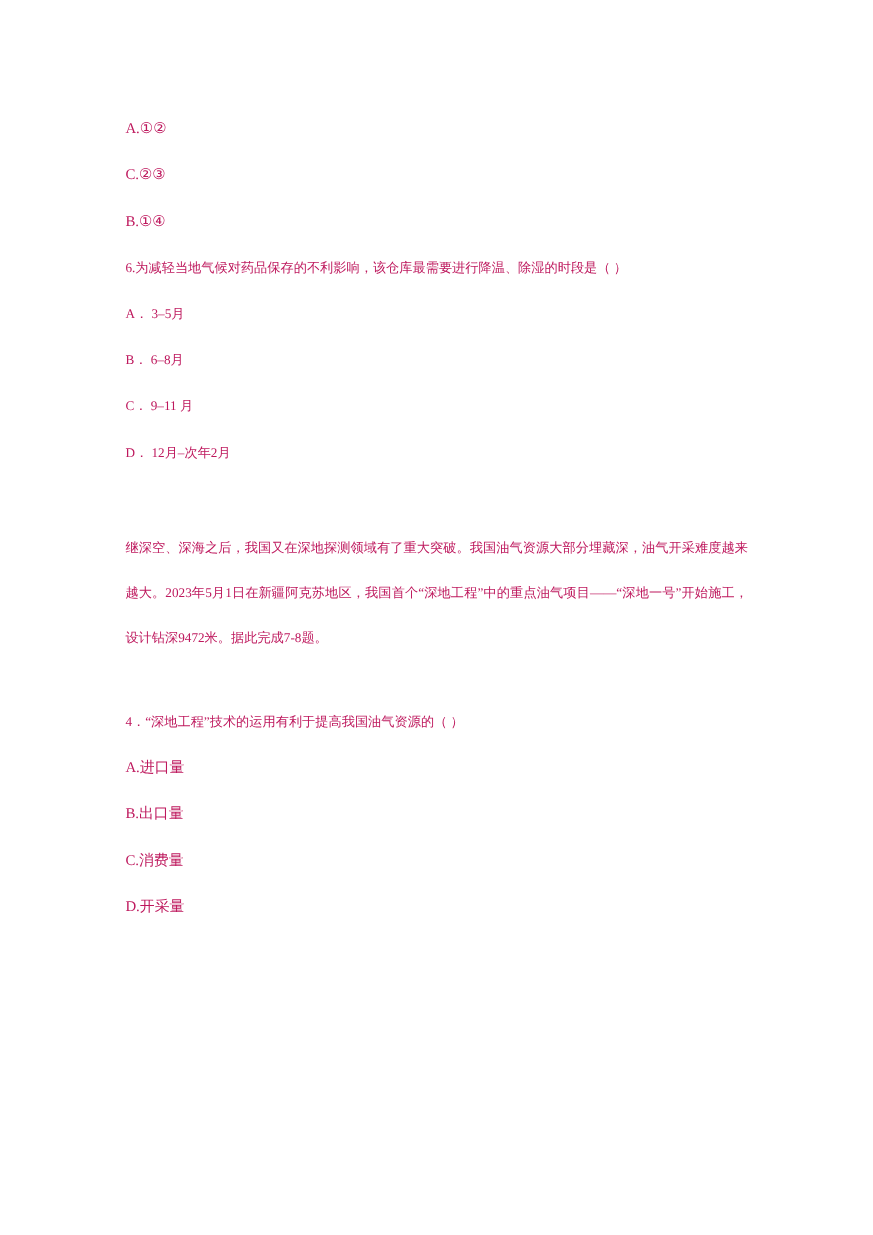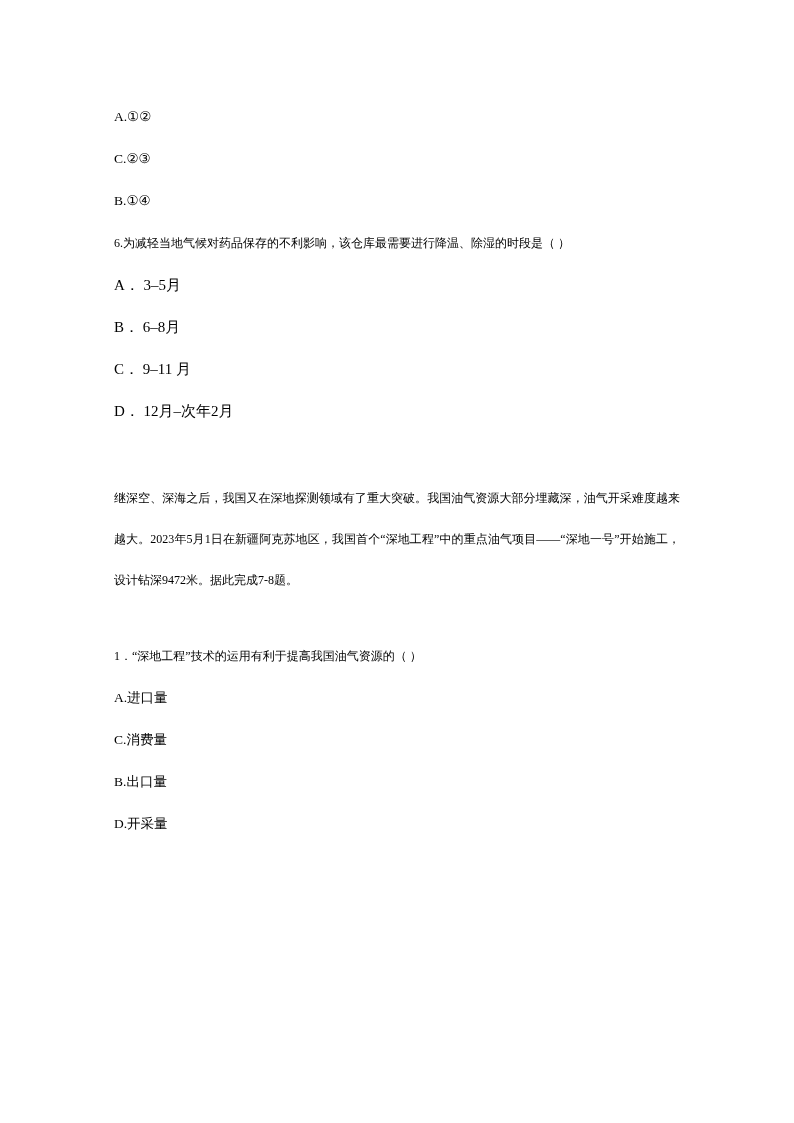--- a/index.html
+++ b/index.html
@@ -8,21 +8,21 @@
     background: #ffffff;
   }
   .page {
     position: relative;
     width: 794px;
     height: 1123px;
     background: #ffffff;
     margin: 0 auto;
     overflow: hidden;
     font-family: "Liberation Serif", "DejaVu Serif", serif;
-    color: #000000;
+    color: #be185d;
   }
   .content {
     position: absolute;
     left: 114px;
     top: 96px;
     width: 566px;
   }
   .opt {
     font-size: 13.5px;
     line-height: 42px;
@@ -36,21 +36,21 @@
     line-height: 41px;
     text-align: justify;
   }
   .spacer-lg {
     height: 46px;
   }
   .spacer-md {
     height: 34px;
   }
   .indent-opt {
-    font-size: 15px;
+    font-size: 12px;
     line-height: 42px;
   }
 </style>
 </head>
 <body>
 
 <div class="page">
   <div class="content">
 
     <div class="opt">A.①②</div>
@@ -63,23 +63,23 @@
     <div class="indent-opt">B． 6–8月</div>
     <div class="indent-opt">C． 9–11 月</div>
     <div class="indent-opt">D． 12月–次年2月</div>
 
     <div class="spacer-lg"></div>
 
     <div class="para">继深空、深海之后，我国又在深地探测领域有了重大突破。我国油气资源大部分埋藏深，油气开采难度越来越大。2023年5月1日在新疆阿克苏地区，我国首个“深地工程”中的重点油气项目——“深地一号”开始施工，设计钻深9472米。据此完成7-8题。</div>
 
     <div class="spacer-md"></div>
 
-    <div class="q">1．“深地工程”技术的运用有利于提高我国油气资源的（ ）</div>
+    <div class="q">4．“深地工程”技术的运用有利于提高我国油气资源的（ ）</div>
 
     <div class="opt">A.进口量</div>
+    <div class="opt">B.出口量</div>
     <div class="opt">C.消费量</div>
-    <div class="opt">B.出口量</div>
     <div class="opt">D.开采量</div>
 
 
 
   </div>
 </div>
 
 </body></html>

